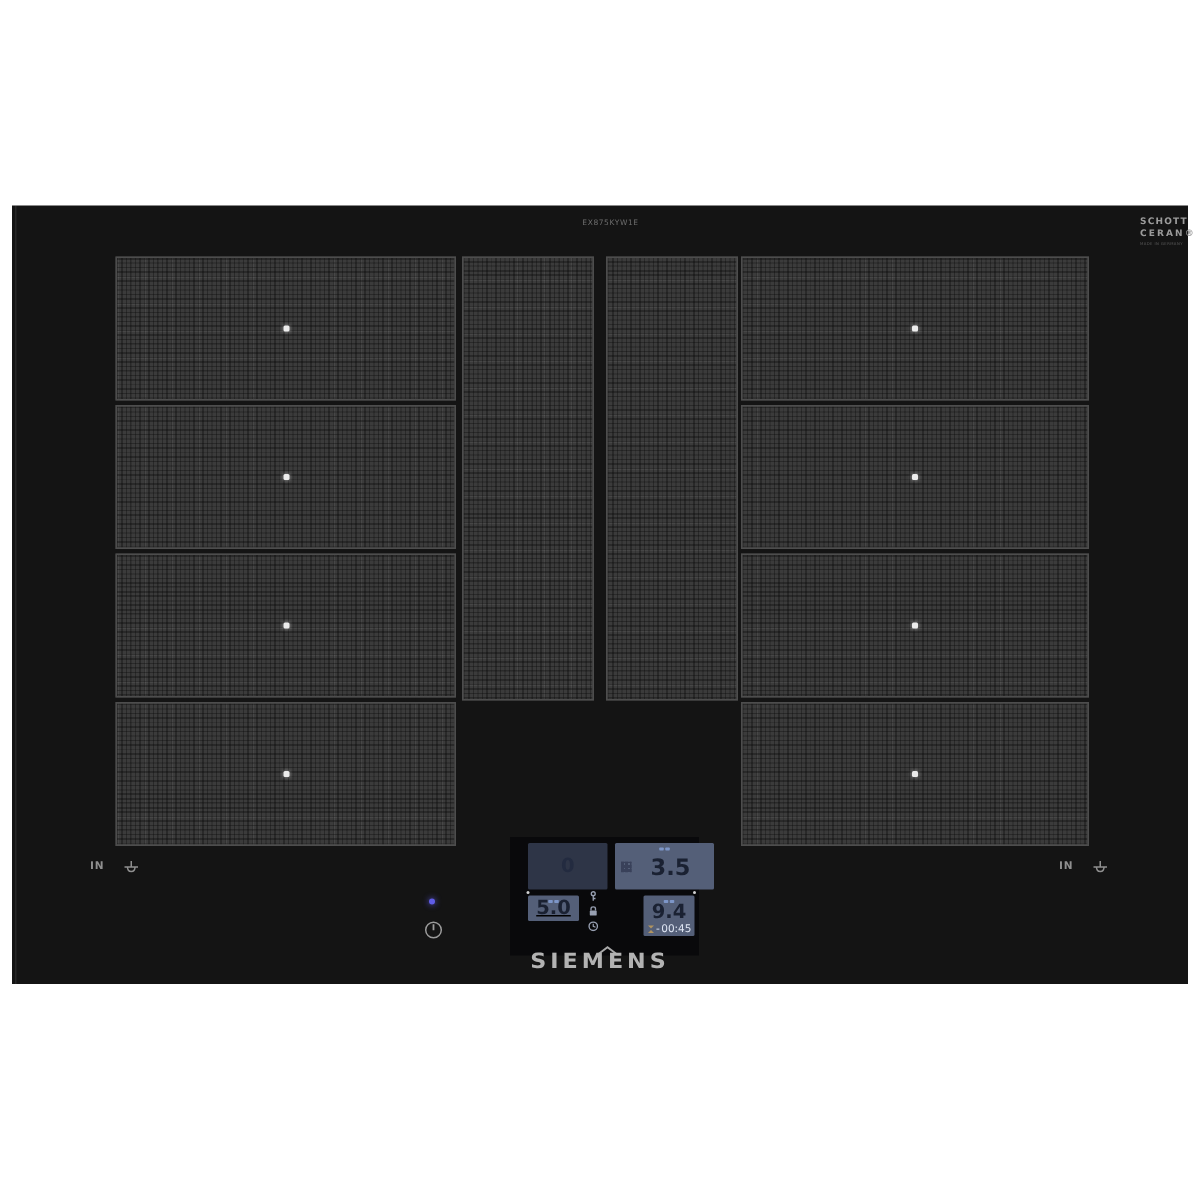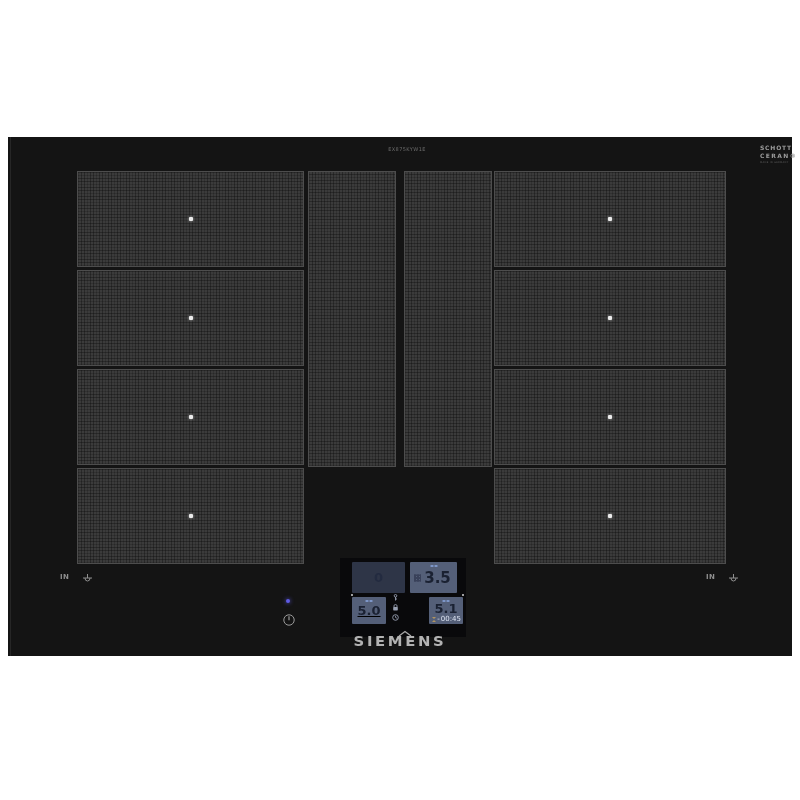--- a/index.html
+++ b/index.html
@@ -164,33 +164,33 @@
       <path d="M5.5 2 L5.5 6" stroke="#8f8f8f" stroke-width="1"></path>
     </svg>
   </div>
 
   <div class="display">
 
     <div class="dbox dim" style="left:12px;top:4px;width:53px;height:31px;">
       <span class="dval" style="font-size:13px;">0</span>
     </div>
 
-    <div class="dbox active" style="left:70px;top:4px;width:47px;height:31px;">
+    <div class="dbox active" style="left:70px;top:4px;width:66px;height:31px;">
       <div class="mini-icon">
           <span></span>
           <span></span>
         </div>
       <div class="grid-icon"></div>
       <span class="dval" style="font-size:15px;margin-left:8px;">3.5</span>
     </div>
 
     <div class="corner-dot" style="left:11px;top:36px;"></div>
     <div class="corner-dot" style="left:122px;top:36px;"></div>
 
-    <div class="dbox active" style="left:12px;top:39px;width:34px;height:27px;text-decoration:underline;">
+    <div class="dbox active" style="left:12px;top:39px;width:34px;height:17px;text-decoration:underline;">
       <div class="mini-icon">
           <span></span>
           <span></span>
         </div>
       <span class="dval" style="font-size:13px;">5.0</span>
     </div>
 
     <div class="center-icons">
       <svg width="7" height="7" viewBox="0 0 7 7">
         <circle cx="3.5" cy="1.8" r="1.3" stroke="#98a0b2" stroke-width="0.9" fill="none"></circle>
@@ -210,21 +210,21 @@
       <svg width="16" height="7" viewBox="0 0 16 7">
         <path d="M2 6 L8 1.5 L14 6" stroke="#a8a8a8" stroke-width="1.3" fill="none"></path>
       </svg>
     </div>
 
     <div class="dbox active" style="left:89px;top:39px;width:34px;height:27px;">
       <div class="mini-icon">
           <span></span>
           <span></span>
         </div>
-      <span class="dval" style="font-size:13px;margin-top:-4px;">5.1</span>
+      <span class="dval" style="font-size:13px;margin-top:-4px;">9.4</span>
       <div class="timer-line">
         <span class="hourglass"></span>
         <span>-</span>
           <span>00:45</span>
       </div>
     </div>
   </div>
 </div>
 
 <div class="power-led"></div>

